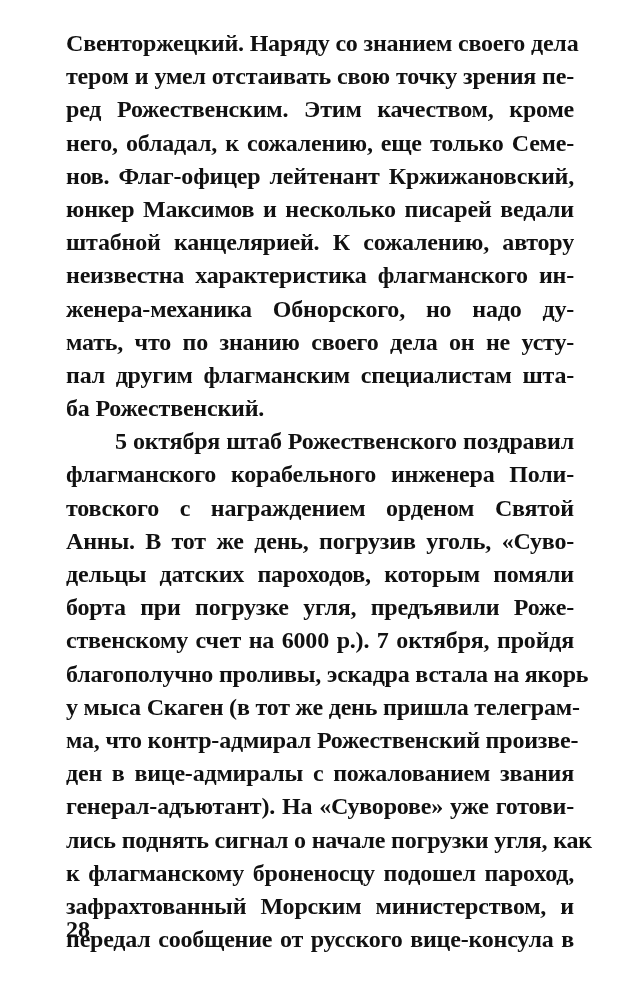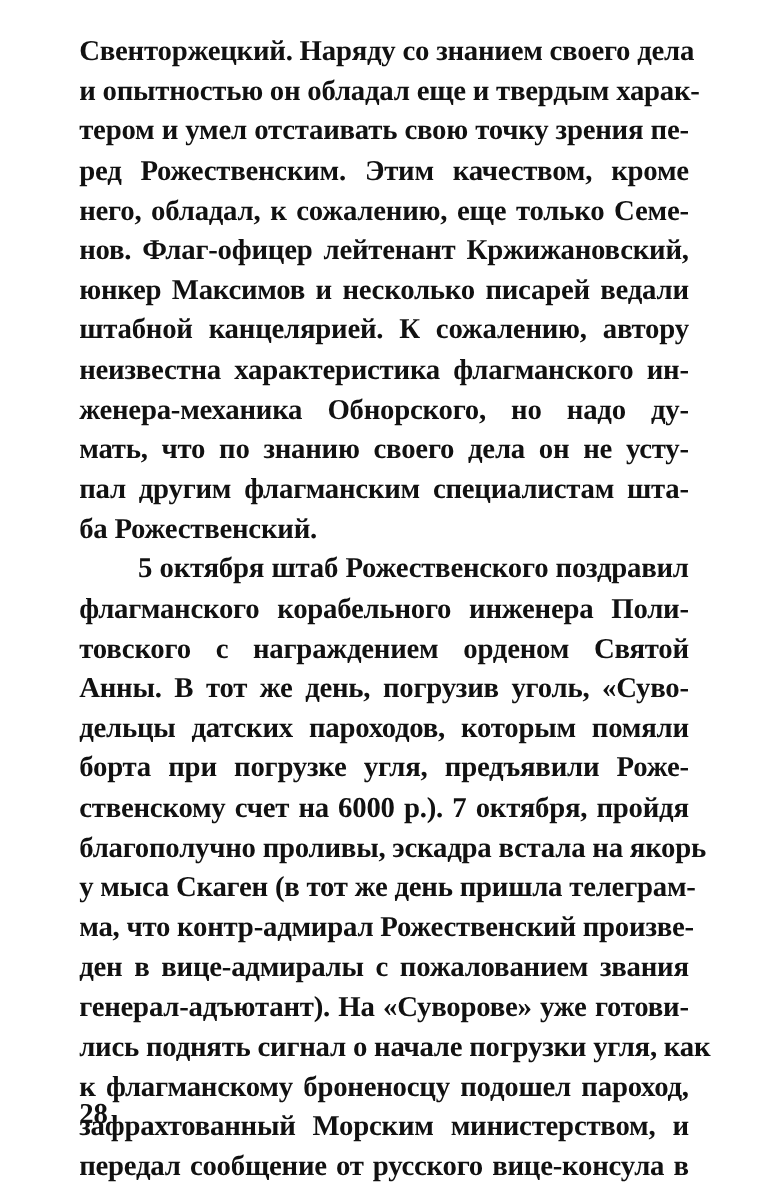--- a/index.html
+++ b/index.html
@@ -46,21 +46,20 @@
       font-weight: bold;
       line-height: 30px;
     }
   </style>
 </head>
 <body>
 
 <div class="page-body">
   <div>
     <span class="line">Свенторжецкий. Наряду со знанием своего дела</span>
-    <span class="line">и опытностью он обладал еще и твердым харак-</span>
     <span class="line">тером и умел отстаивать свою точку зрения пе-</span>
     <span class="line">ред Рожественским. Этим качеством, кроме</span>
     <span class="line">него, обладал, к сожалению, еще только Семе-</span>
     <span class="line">нов. Флаг-офицер лейтенант Кржижановский,</span>
     <span class="line">юнкер Максимов и несколько писарей ведали</span>
     <span class="line">штабной канцелярией. К сожалению, автору</span>
     <span class="line">неизвестна характеристика флагманского ин-</span>
     <span class="line">женера-механика Обнорского, но надо ду-</span>
     <span class="line">мать, что по знанию своего дела он не усту-</span>
     <span class="line">пал другим флагманским специалистам шта-</span>

